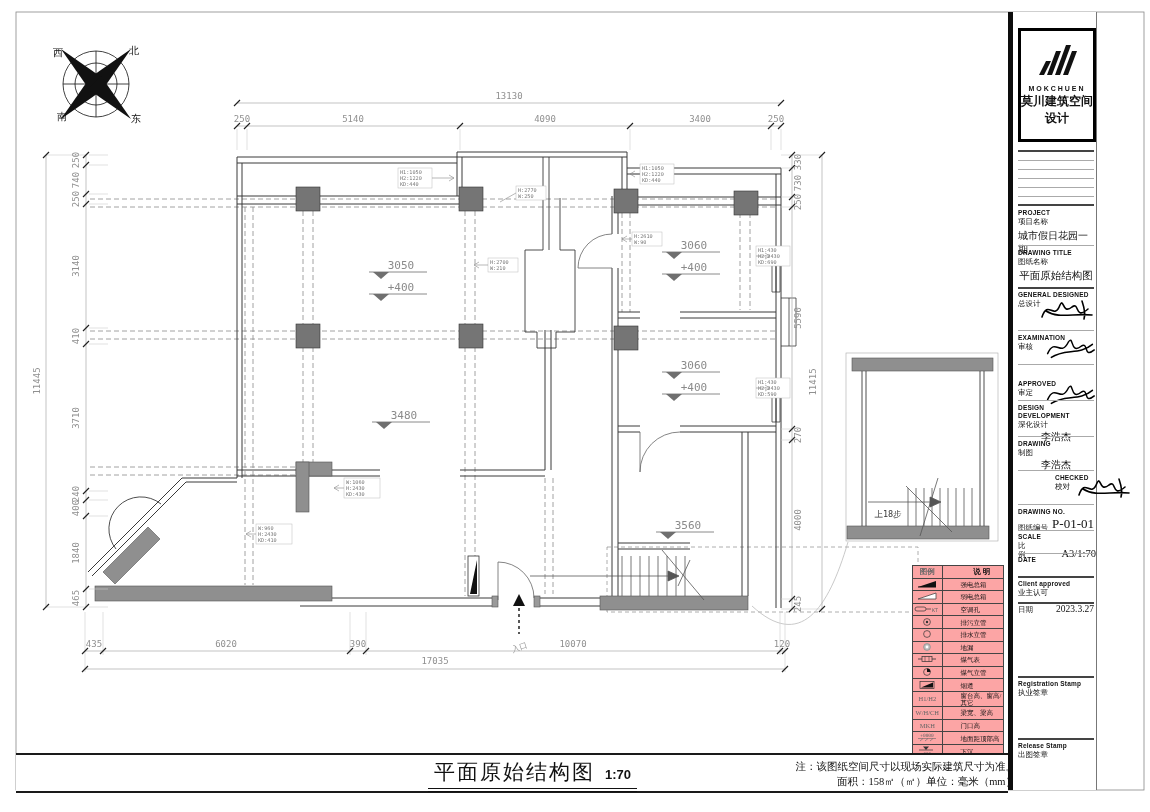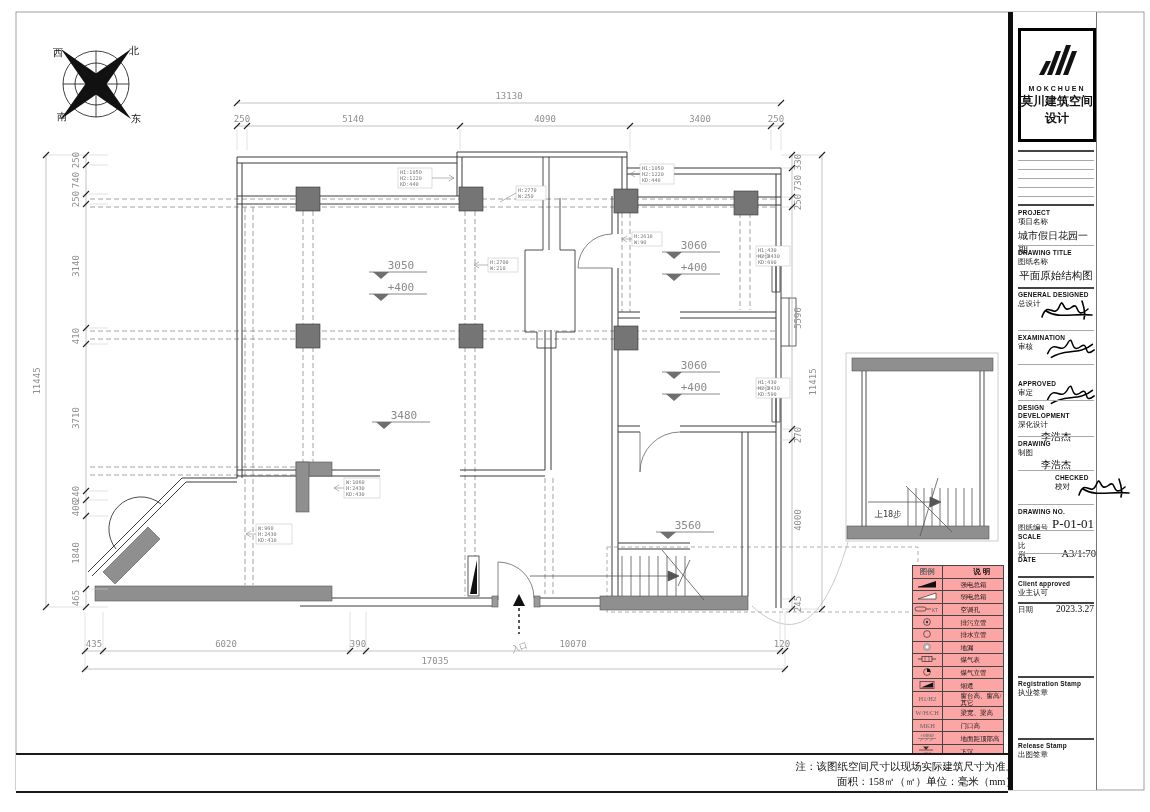--- a/index.html
+++ b/index.html
@@ -415,20 +415,23 @@
             <polygon points="8,1.5 14,1.5 11,5" fill="#333"></polygon>
             <path d="M4,5 H18" stroke="#333" stroke-width="0.7"></path>
             <text x="11" y="10" font-size="4" fill="#666" text-anchor="middle">-000</text>
           </svg></td>
       <td class="ds">下沉</td>
       </tr>
 </tbody>
   </table>
 
 <div class="band">
+  <div class="f-title">
+    <span class="t">平面原始结构图</span><span class="s">1:70</span>
+  </div>
   <div class="f-note">
     <div>注：该图纸空间尺寸以现场实际建筑尺寸为准。</div>
     <div>面积：158㎡（㎡）单位：毫米（mm）</div>
   </div>
 </div>
 
 <div class="tb">
   <div class="tb-bar"></div>
   <div class="tb-c">
     <div class="logo-box">

